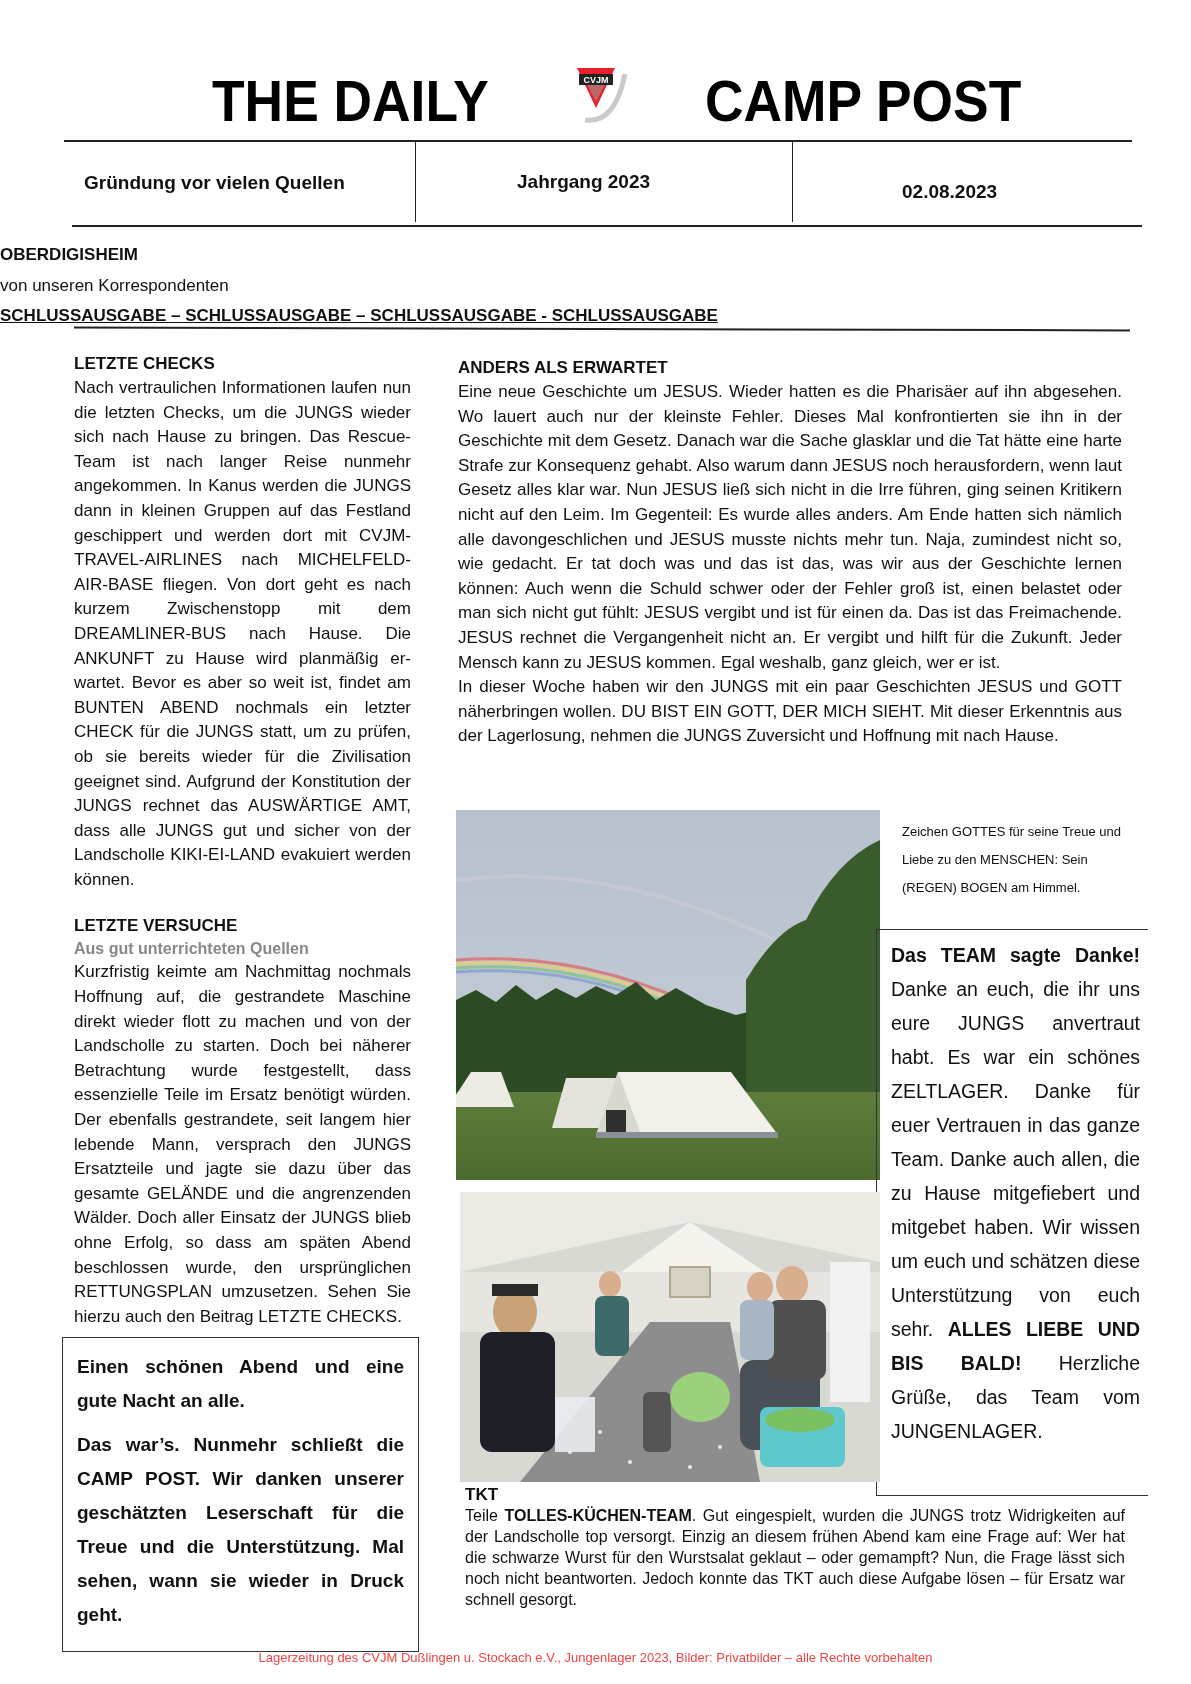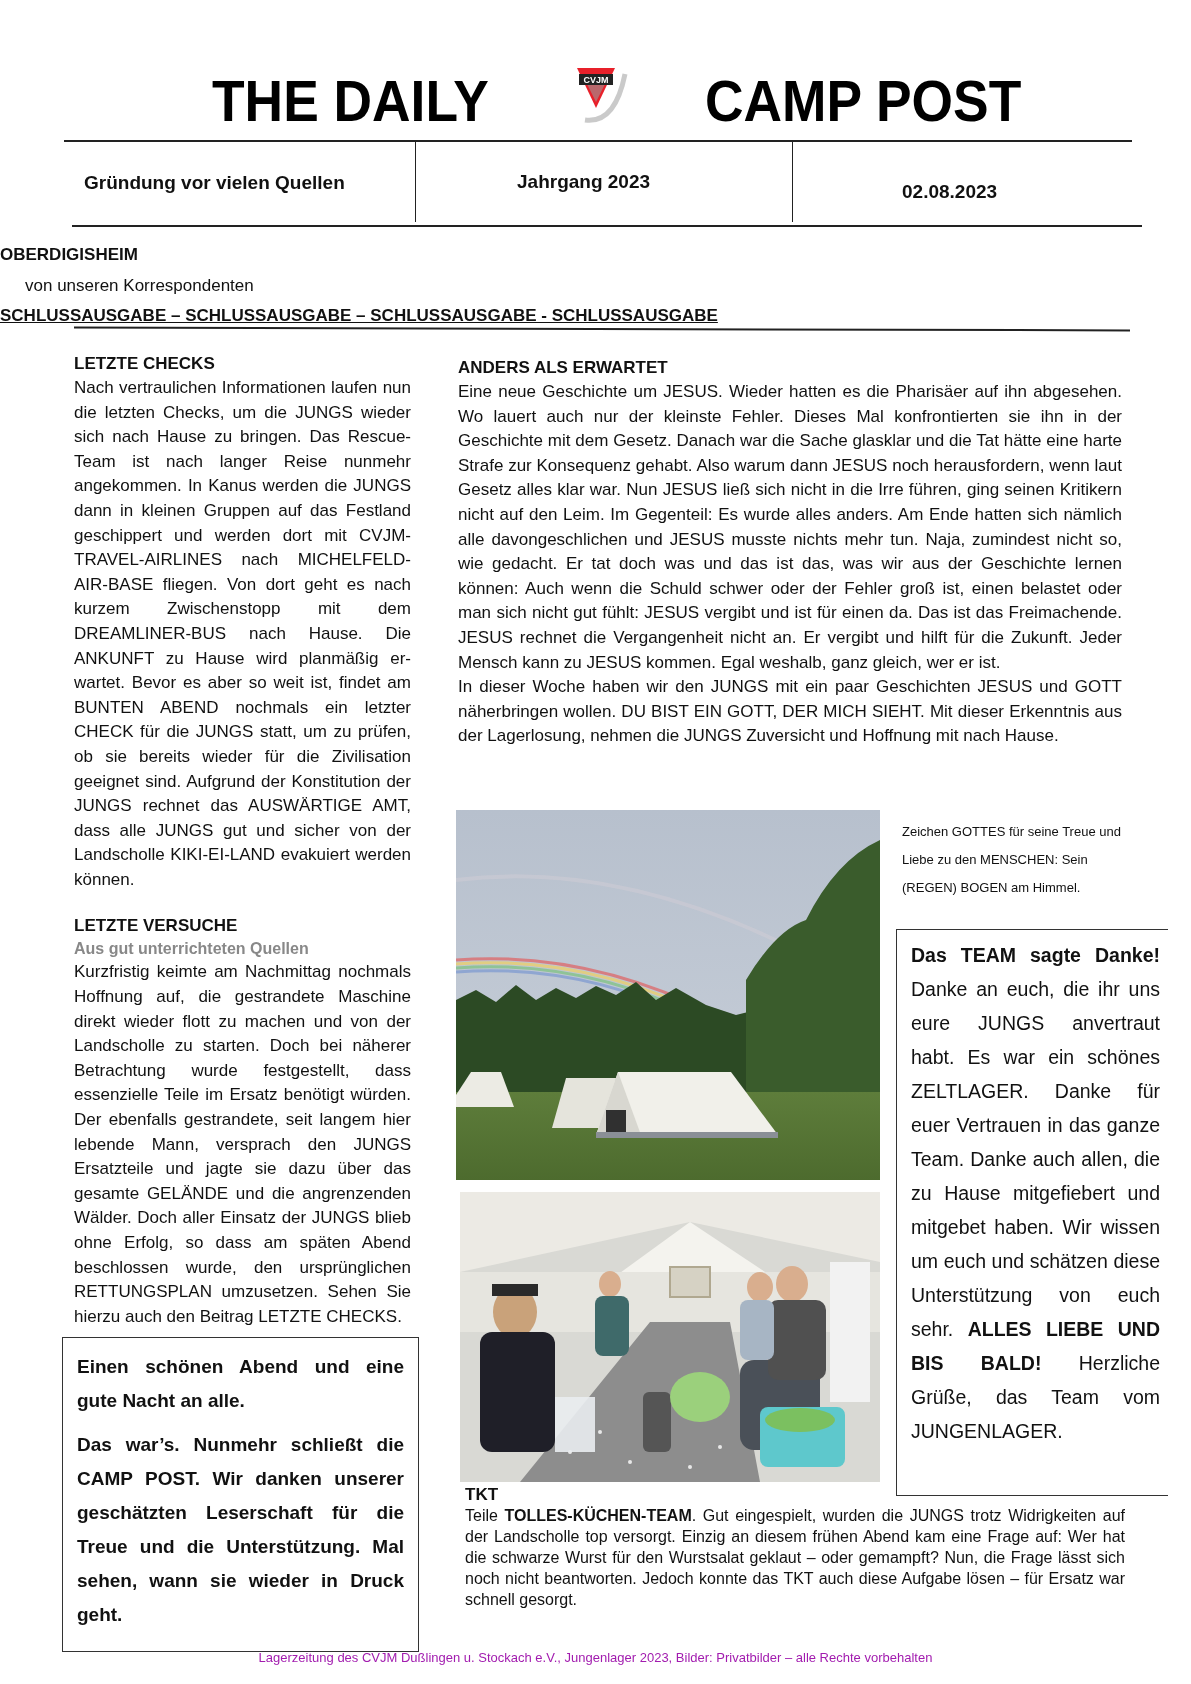--- a/index.html
+++ b/index.html
@@ -11,49 +11,49 @@
   #mast-right { left:705px; }
   .logo { position:absolute; left:565px; top:62px; width:74px; height:66px; }
 
   .hr { position:absolute; background:#222; height:2px; }
   .vr { position:absolute; background:#222; width:1px; }
 
   .info { position:absolute; font-weight:bold; font-size:19px; color:#111; }
 
   .center-line { position:absolute; left:0; width:964px; text-align:left; }
   #location { top:245px; font-weight:bold; font-size:17px; }
-  #byline { top:276px; font-size:17px;padding-left:25px; }
+  #byline { top:276px; font-size:17px; }
   #edition { top:306px; font-weight:bold; font-size:17px; text-decoration:underline; }
 
   .col { position:absolute; font-size:17px; line-height:24.6px; text-align:justify; hyphens:manual; }
   .col h2 { margin:0; font-size:17px; font-weight:bold; line-height:24px; }
   .col p { margin:0; }
   .sub { color:#888; font-weight:bold; font-size:16px; line-height:22px; }
 
   #col-left { left:74px; top:352px; width:337px; }
   #col-mid { left:458px; top:356px; width:664px; font-size:17px; line-height:24.6px; }
 
   .box { position:absolute; border:1.5px solid #333; box-sizing:border-box; }
   #closing-box { left:62px; top:1337px; width:357px; height:315px; padding:12px 14px; font-weight:bold; font-size:19px; line-height:34px; text-align:justify; }
   #closing-box p { margin:0; }
   #closing-box p + p { margin-top:10px; }
 
-  #thanks-box { left:896px; top:929px; width:272px; height:567px; border-right:none; padding:8px 8px 0 14px; font-size:19.5px; line-height:34px; text-align:justify; }
+  #thanks-box { left:876px; top:929px; width:272px; height:567px; border-right:none; padding:8px 8px 0 14px; font-size:19.5px; line-height:34px; text-align:justify; }
   #thanks-box b { font-weight:bold; }
 
   #caption { position:absolute; left:902px; top:818px; width:240px; font-weight:normal; font-size:13px; line-height:28px; }
 
   .photo { position:absolute; overflow:hidden; }
   #photo-rainbow { left:456px; top:810px; width:424px; height:370px; }
   #photo-kitchen { left:460px; top:1192px; width:420px; height:290px; }
 
   #tkt { position:absolute; left:465px; top:1484px; width:660px; font-size:16px; line-height:21px; text-align:justify; }
   #tkt h3 { margin:0; font-size:17px; font-weight:bold; }
 
-  #footer { position:absolute; left:0; width:1191px; top:1650px; text-align:center; font-size:13px; color:#a21caf; }
+  #footer { position:absolute; left:0; width:1191px; top:1650px; text-align:center; font-size:13px; color:#ef4444; }
 </style>
 </head>
 <body>
 
 <div class="mast" id="mast-left">THE DAILY</div>
 <svg class="logo" viewBox="0 0 74 66">
   <polygon points="12,6 50,6 31,46" fill="#e8202a"></polygon>
   <polygon points="20,18 42,18 31,40" fill="#999" opacity="0.6"></polygon>
   <rect x="14" y="12" width="34" height="11" fill="#222"></rect>
   <text x="31" y="21" font-size="9" font-weight="bold" fill="#fff" text-anchor="middle" font-family="Liberation Sans, sans-serif">CVJM</text>

